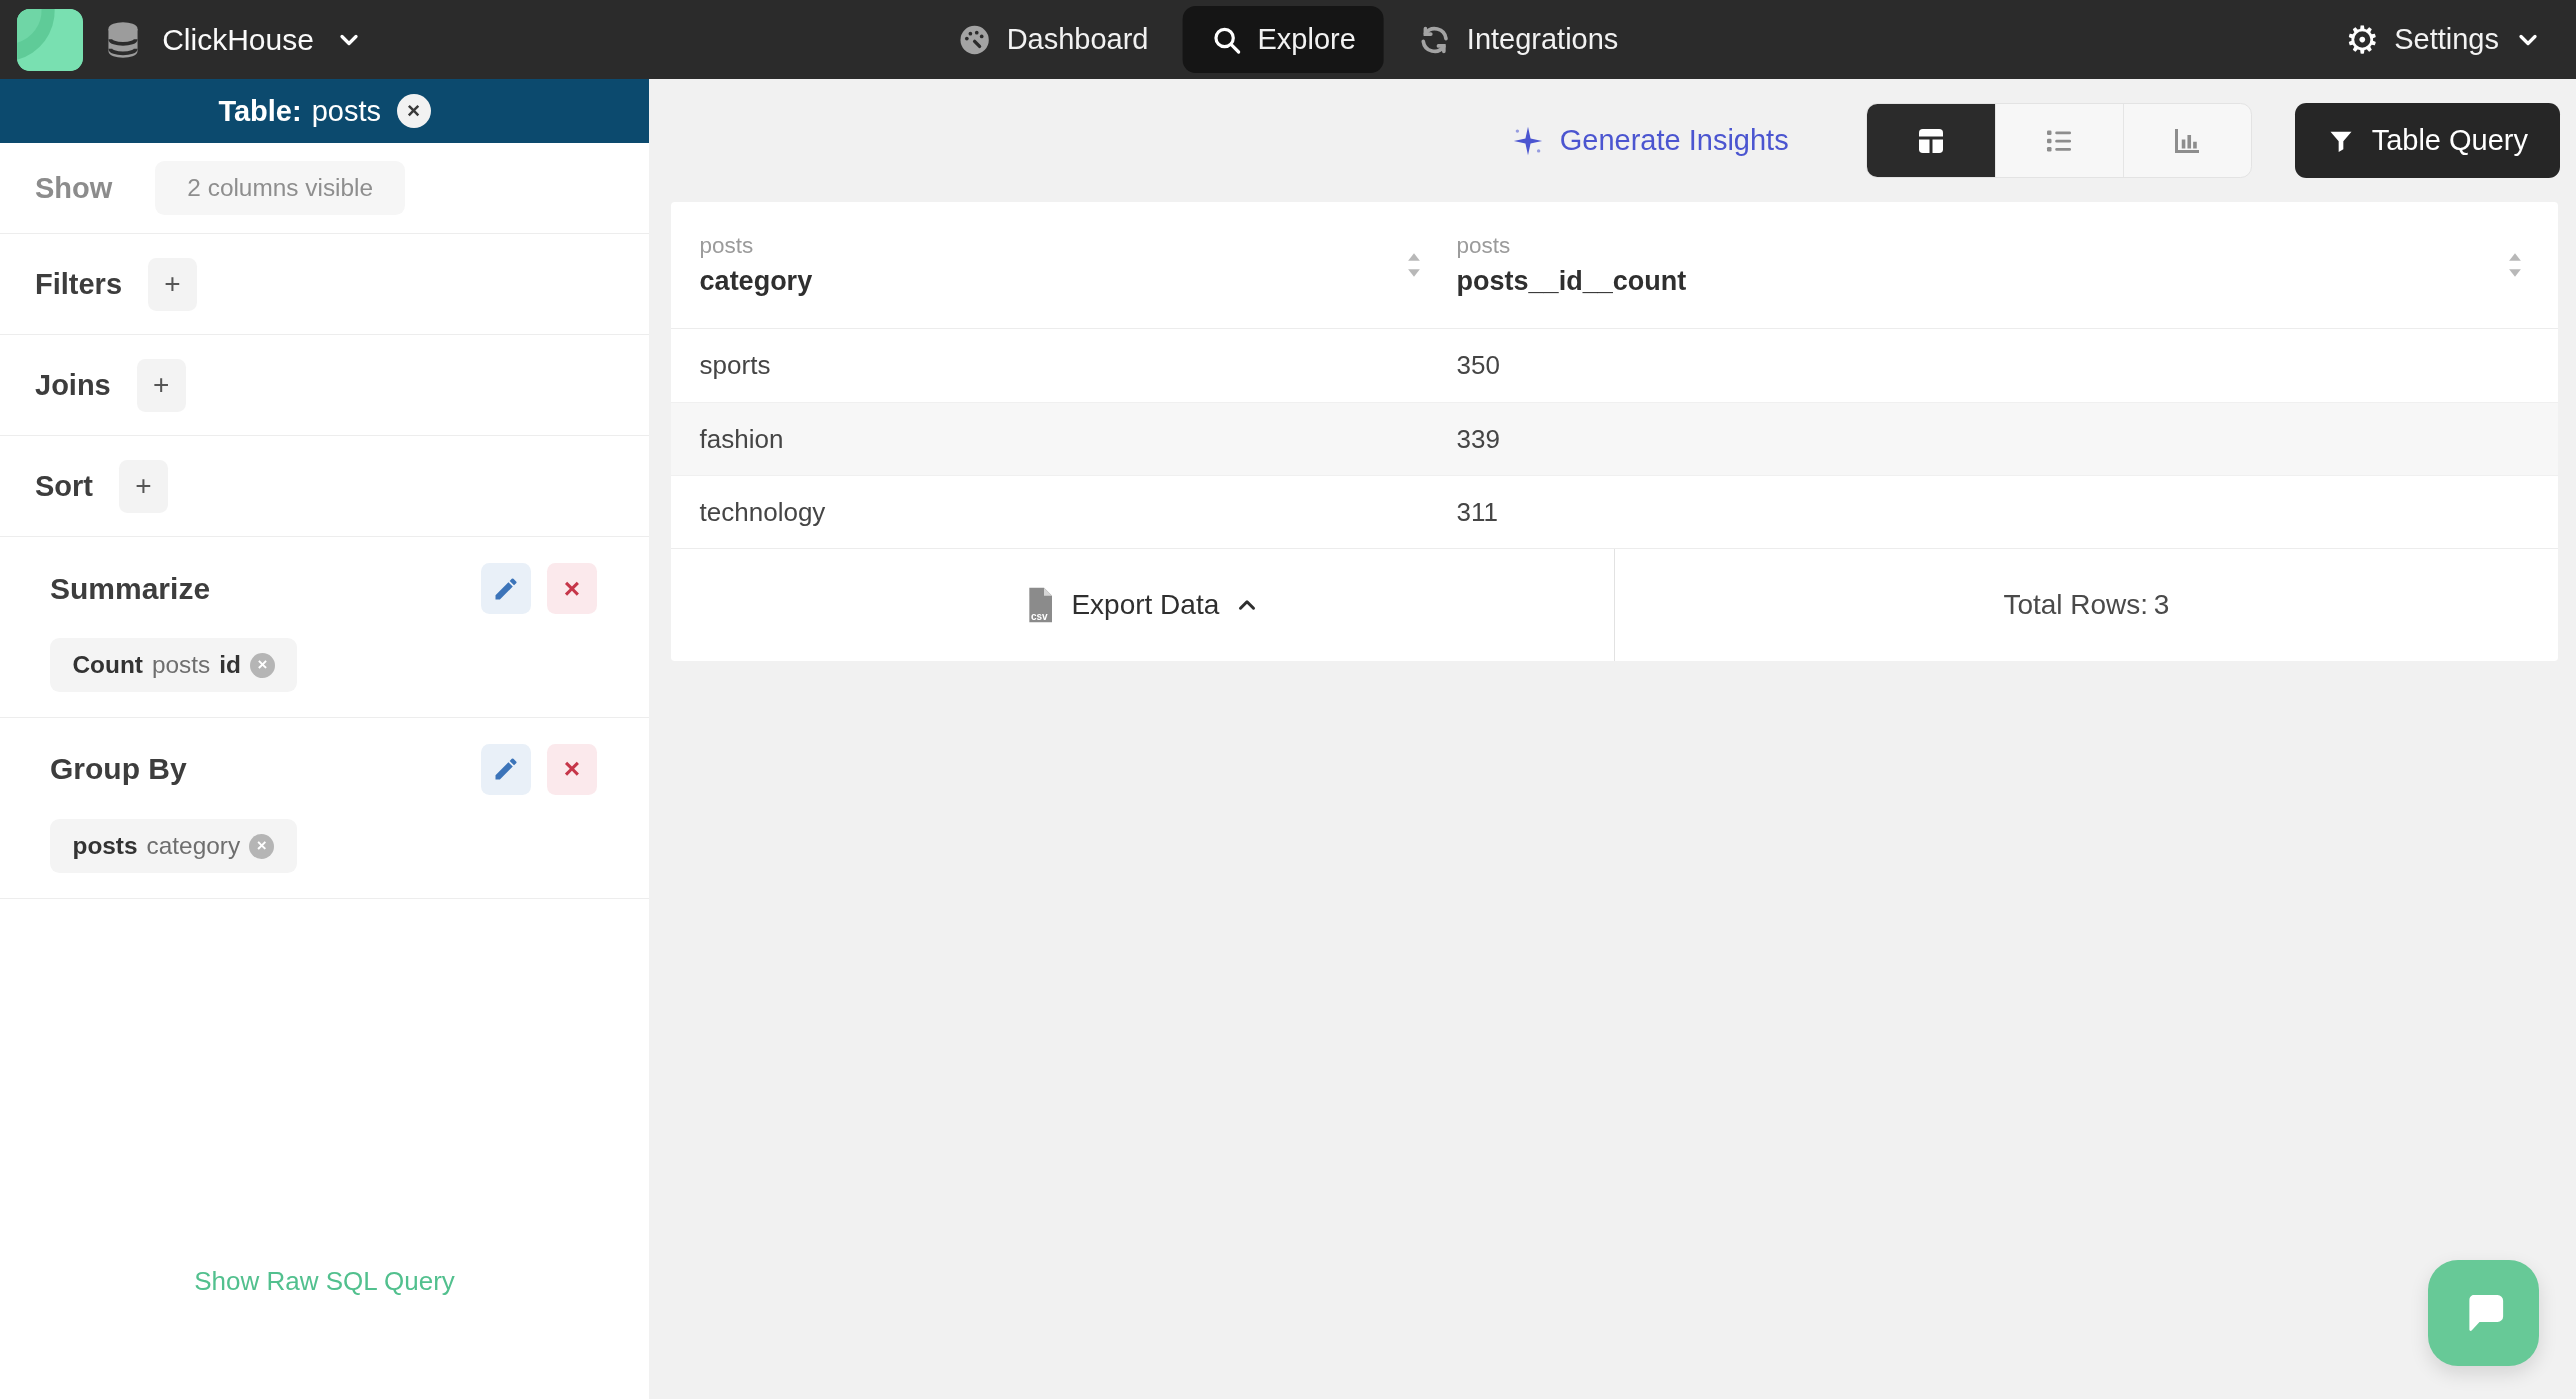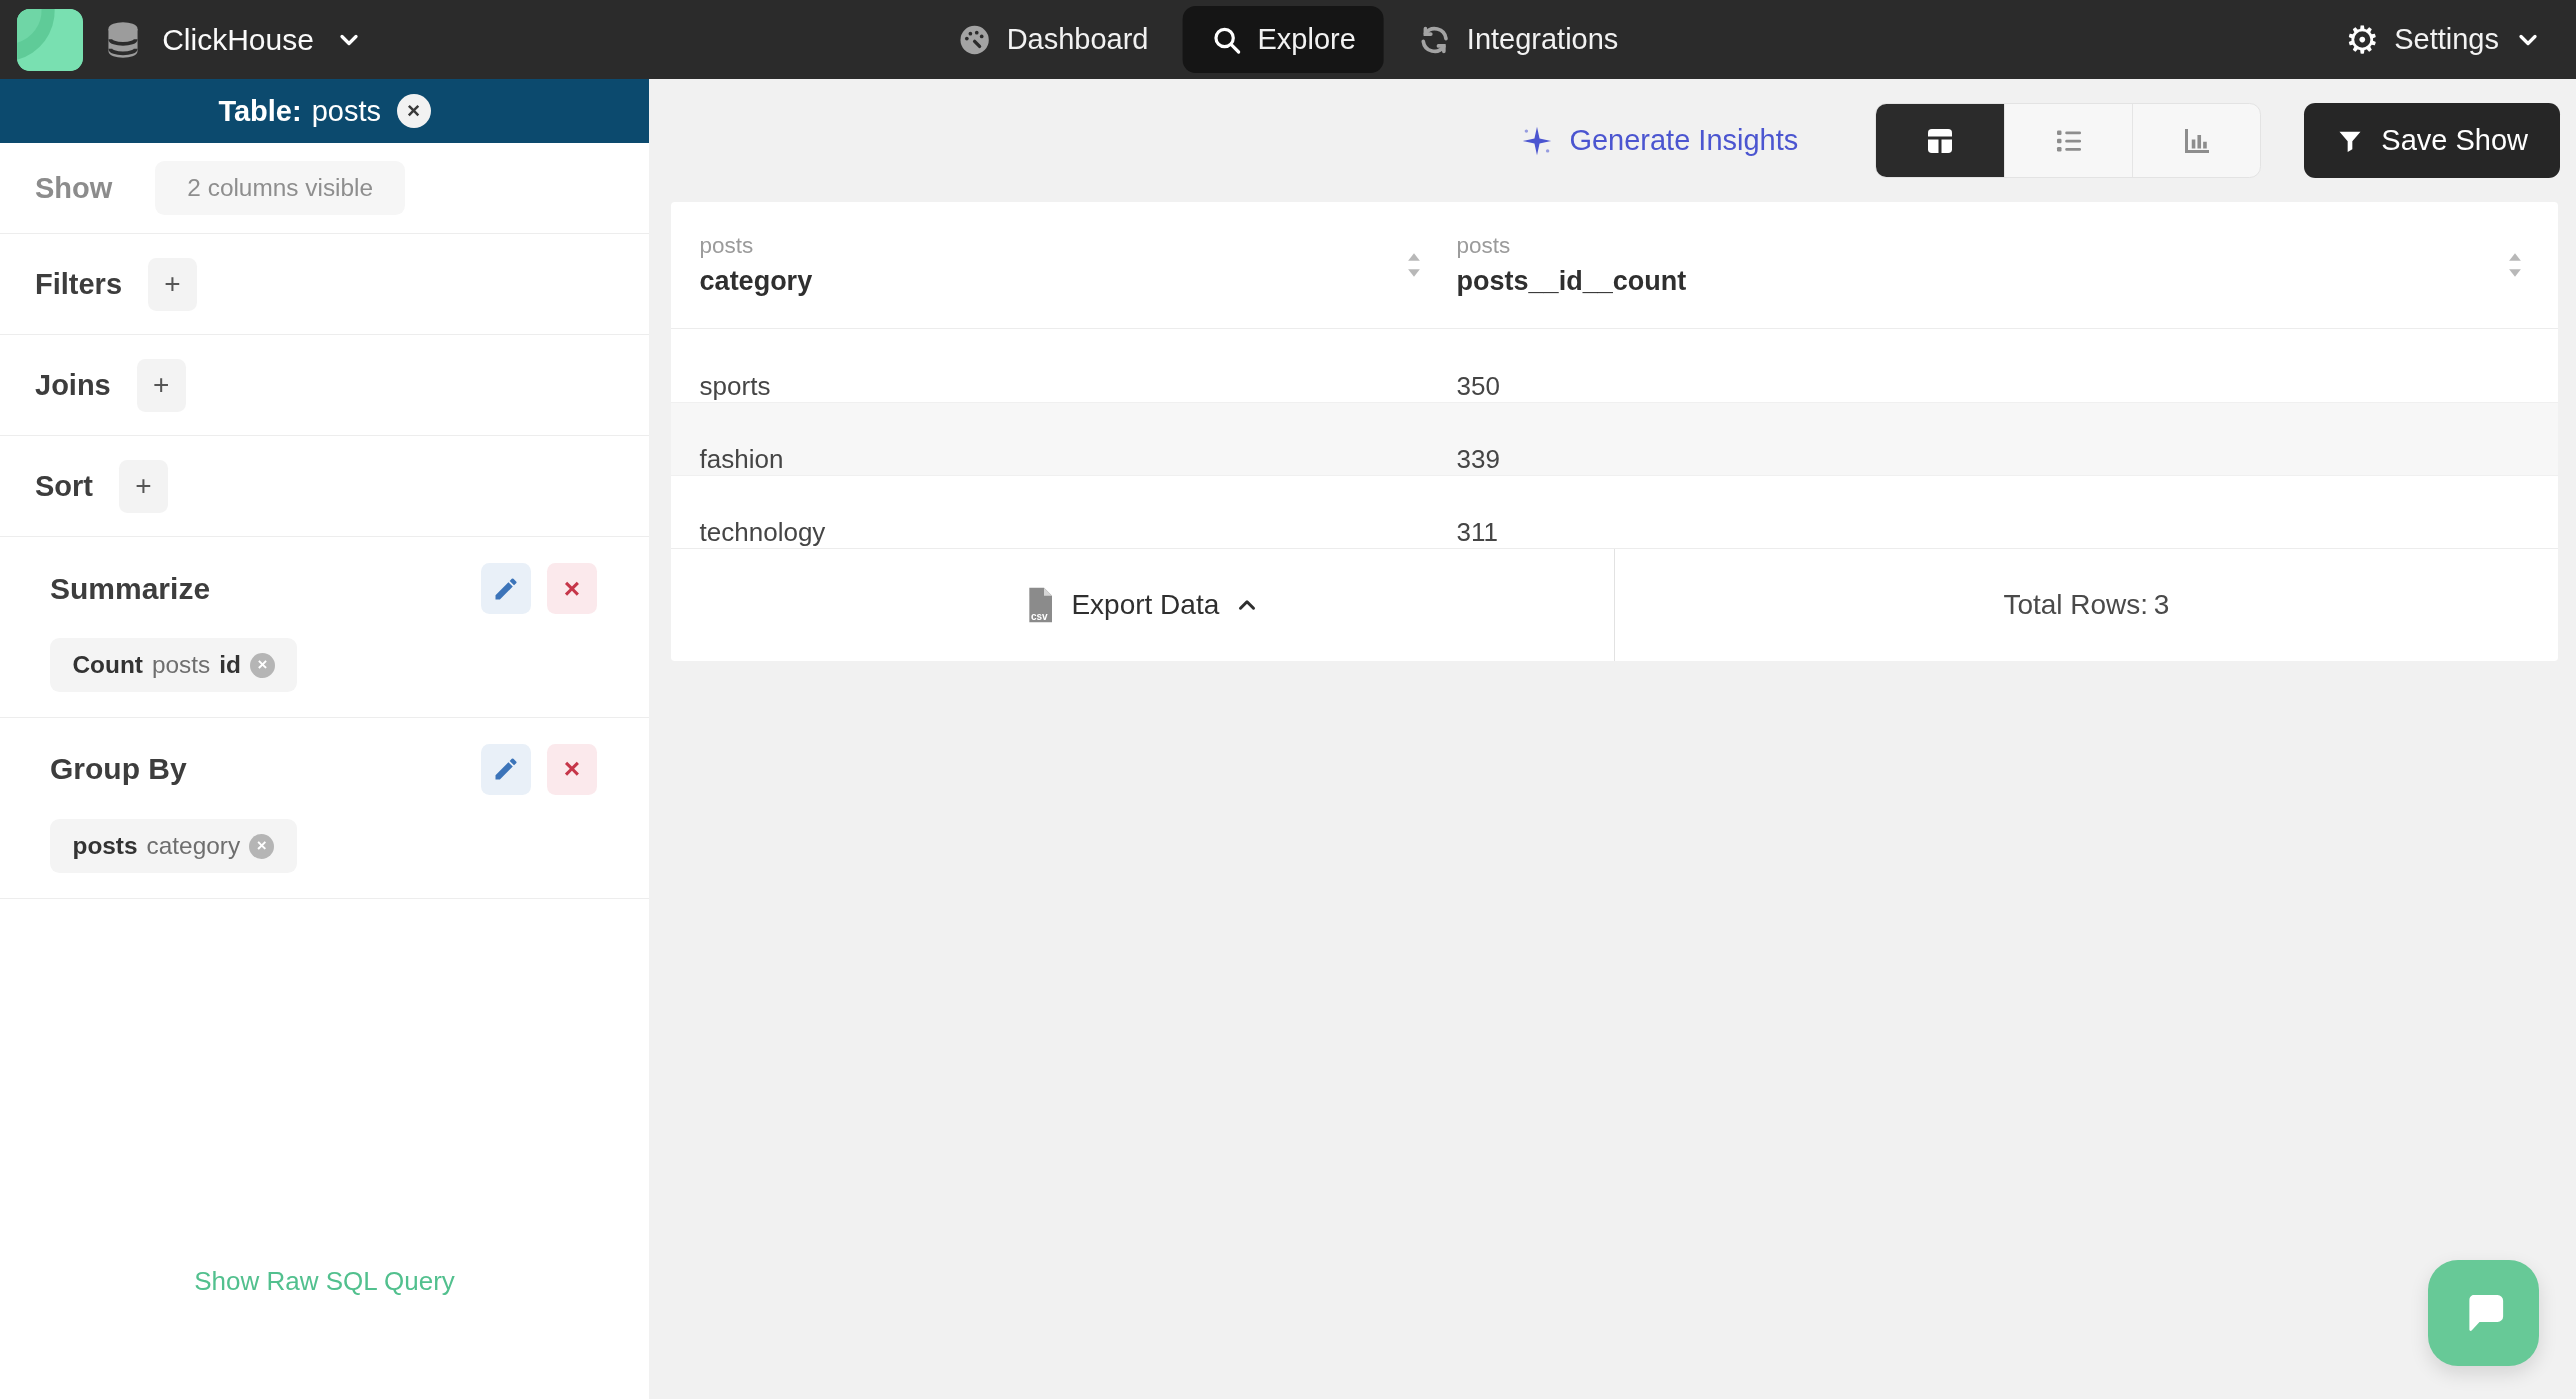--- a/index.html
+++ b/index.html
@@ -135,21 +135,21 @@
     margin-left:21.6px; width:1887px; background:#ffffff; border-radius:3.8px;
   }
   .thead { display:flex; height:127px; border-bottom:1.9px solid #ececec; }
   .th { display:flex; align-items:center; }
   .th-1 { width:786px; padding-left:29px; }
   .th-2 { flex:1; }
   .th-text { display:flex; flex-direction:column; gap:7.5px; }
   .th-group { font-size:22.5px; color:#9b9b9b; }
   .th-name  { font-size:27px; font-weight:bold; color:#2f2f2f; }
   .sort { margin-left:auto; margin-right:30px; color:#b8b8b8; cursor:pointer; }
-  .trow { display:flex; height:73px; align-items:flex-end; font-size:26px; color:#454545; }
+  .trow { display:flex; height:73px; align-items:center; font-size:26px; color:#454545; }
   .trow.alt { background:#f7f7f7; }
   .trow + .trow { border-top:1.9px solid #f0f0f0; }
   .td-1 { width:786px; padding-left:29px; }
   .td-2 { flex:1; }
   .tfoot { display:flex; height:113px; border-top:1.9px solid #ececec; }
   .fcell {
     width:50%; display:flex; align-items:center; justify-content:center; gap:15px;
     font-size:28px; color:#2f2f2f;
   }
   .fcell + .fcell { border-left:1.9px solid #e2e2e2; }
@@ -378,21 +378,21 @@
         </span>
       </div>
     </div>
 
     <div class="save-btn">
       <span>
         <svg width="28" height="28" viewBox="0 0 24 24" fill="#ffffff">
             <path d="M3 4 h18 l-7 8.2 V19 l-4 2.4 V12.2 Z"></path>
           </svg>
       </span>
-      <span>Save Show</span>
+      <span>Table Query</span>
     </div>
   </div>
 
   <div class="card">
     <div class="thead">
       <div class="th th-1">
         <span class="th-text">
           <span class="th-group">posts</span>
           <span class="th-name">category</span>
         </span>

